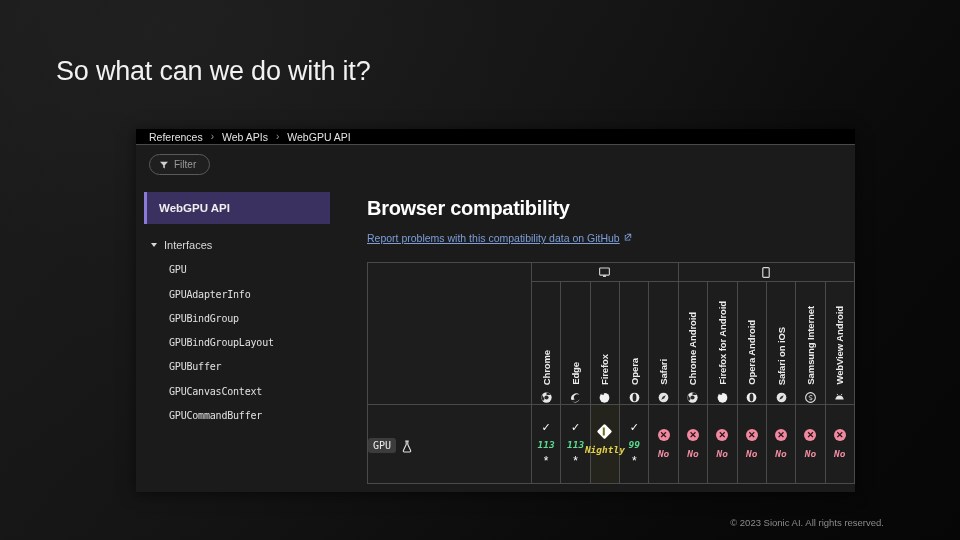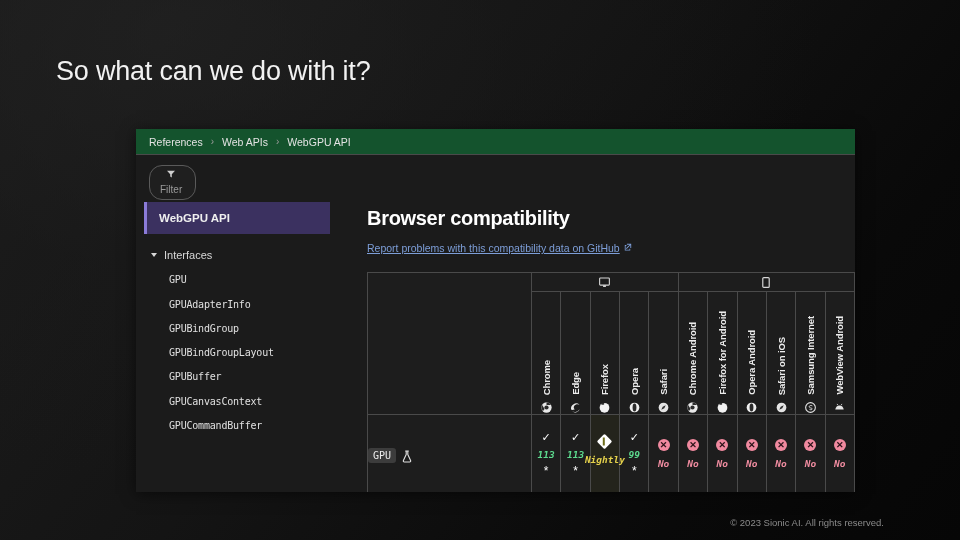--- a/index.html
+++ b/index.html
@@ -44,22 +44,22 @@
     top: 129px;
     width: 719px;
     height: 363px;
     background: #1b1b1b;
     overflow: hidden;
     box-shadow: 0 2px 14px rgba(0,0,0,0.55);
   }
 
   
   .breadcrumb-bar {
-    height: 26px;
-    background: #14532d;
+    height: 16px;
+    background: #000000;
     border-bottom: 1px solid #4a4a4a;
     display: flex;
     align-items: center;
     padding-left: 13px;
     gap: 8px;
     font-size: 10.5px;
     color: #e3e3e3;
   }
   .crumb { white-space: nowrap; }
   .crumb-sep { color: #9a9a9a; font-size: 10px; }
@@ -72,21 +72,20 @@
   .filter-btn {
     display: inline-flex;
     align-items: center;
     gap: 6px;
     border: 1px solid #5a5a5a;
     border-radius: 13px;
     padding: 4px 13px 4px 10px;
     background: #1f1f1f;
     font-size: 10px;
     color: #9b9b9b;
-    flex-direction: column;
   }
   .funnel {
     width: 8px; height: 8px;
     color: #cfcfcf;
     display: inline-block;
     line-height: 8px;
     font-size: 9px;
   }
 
   

